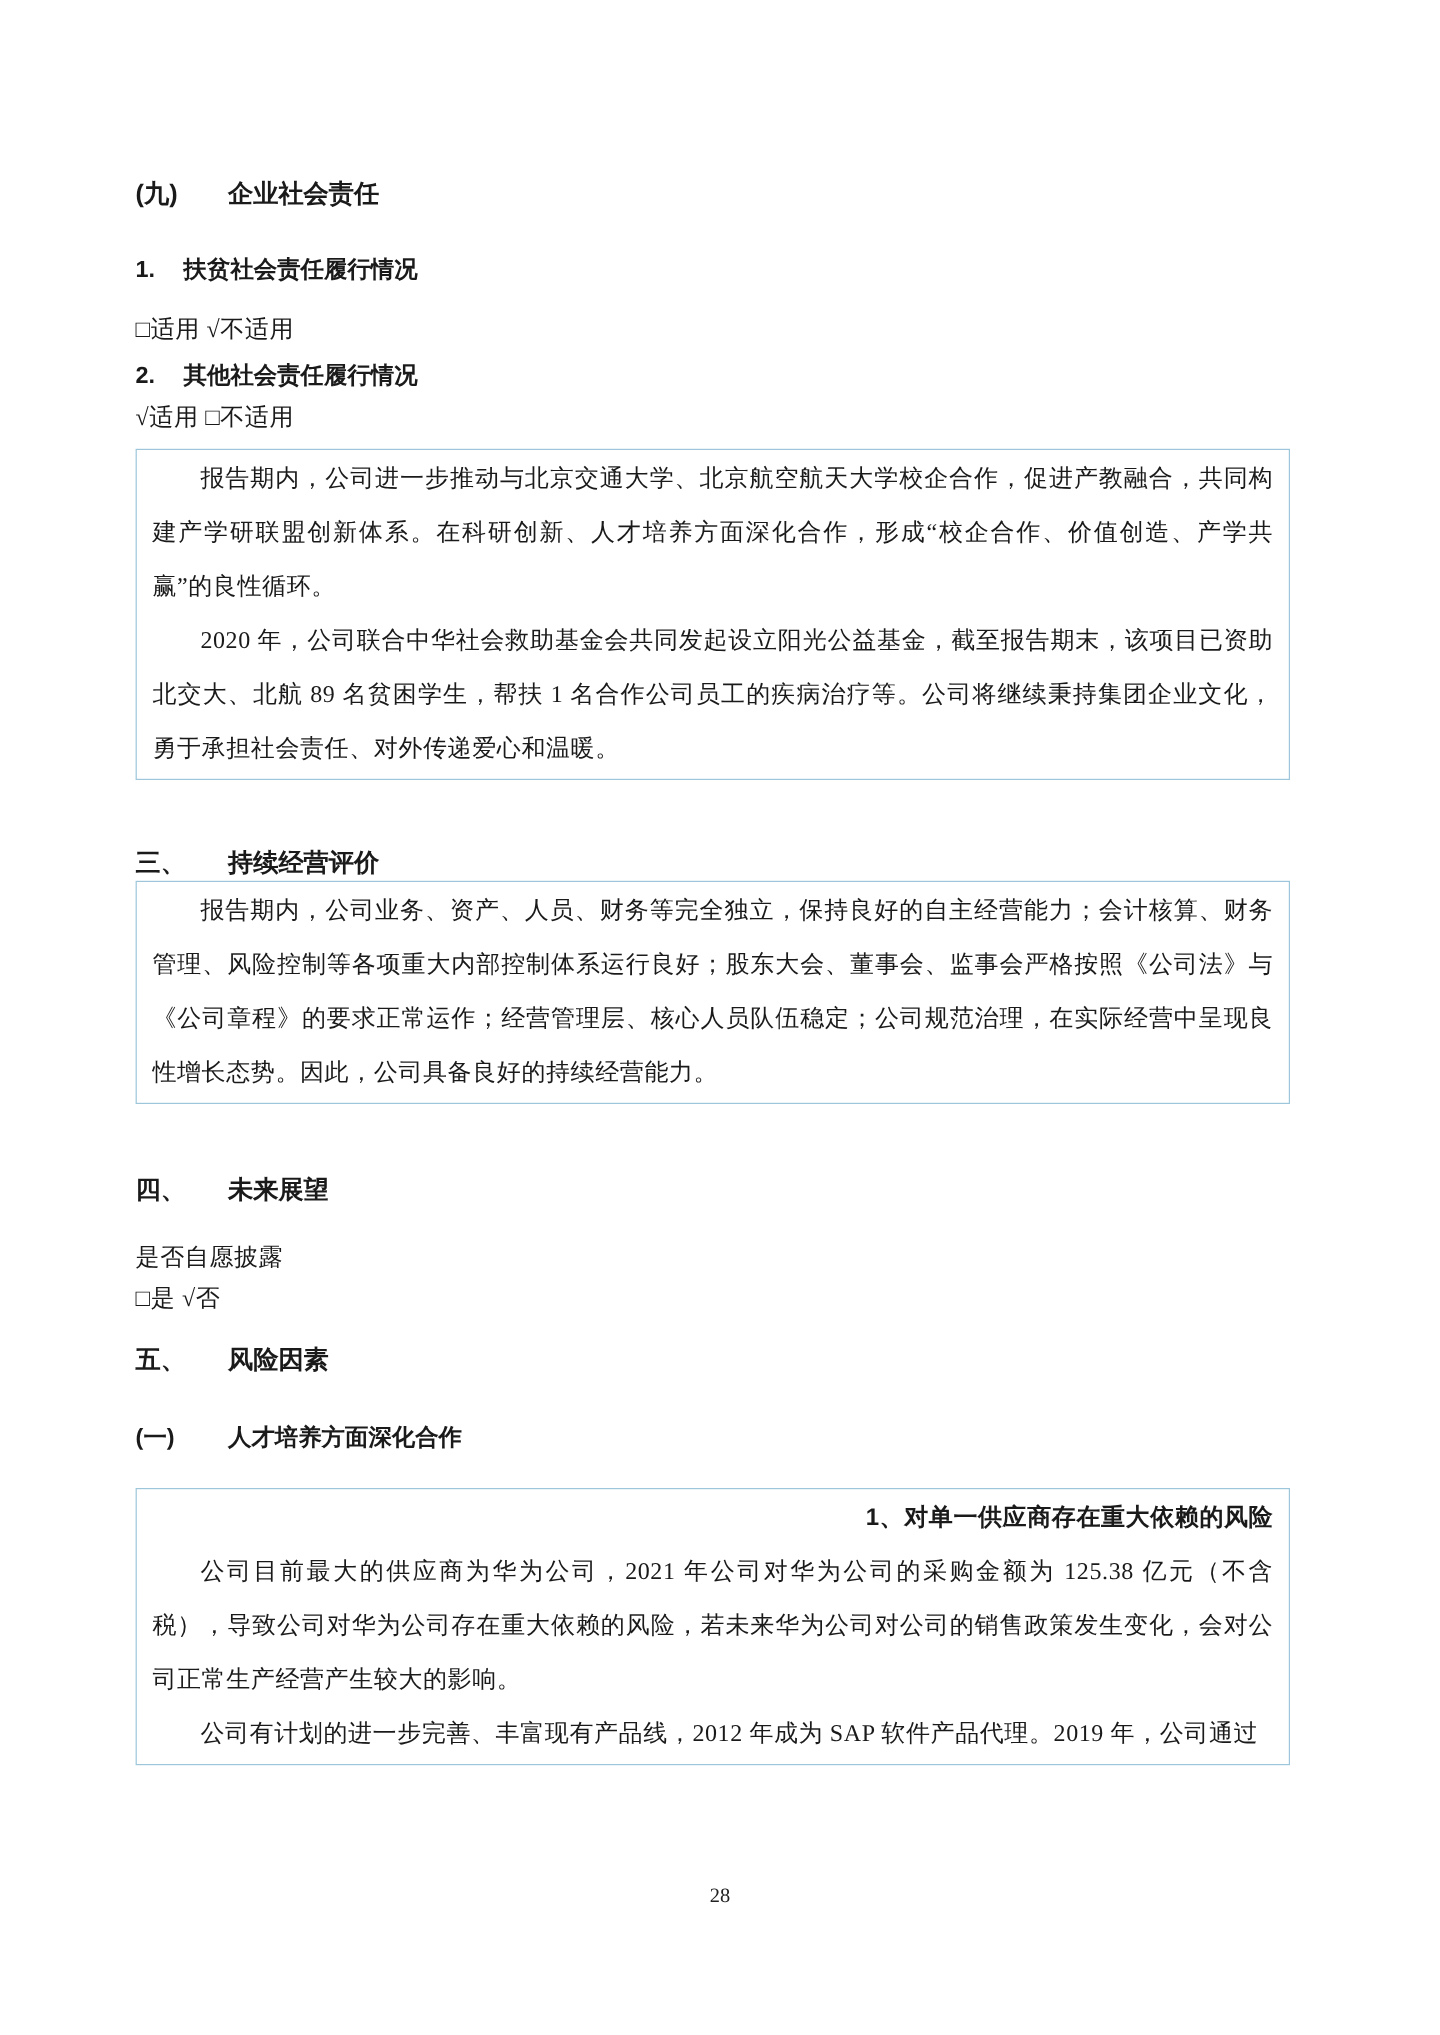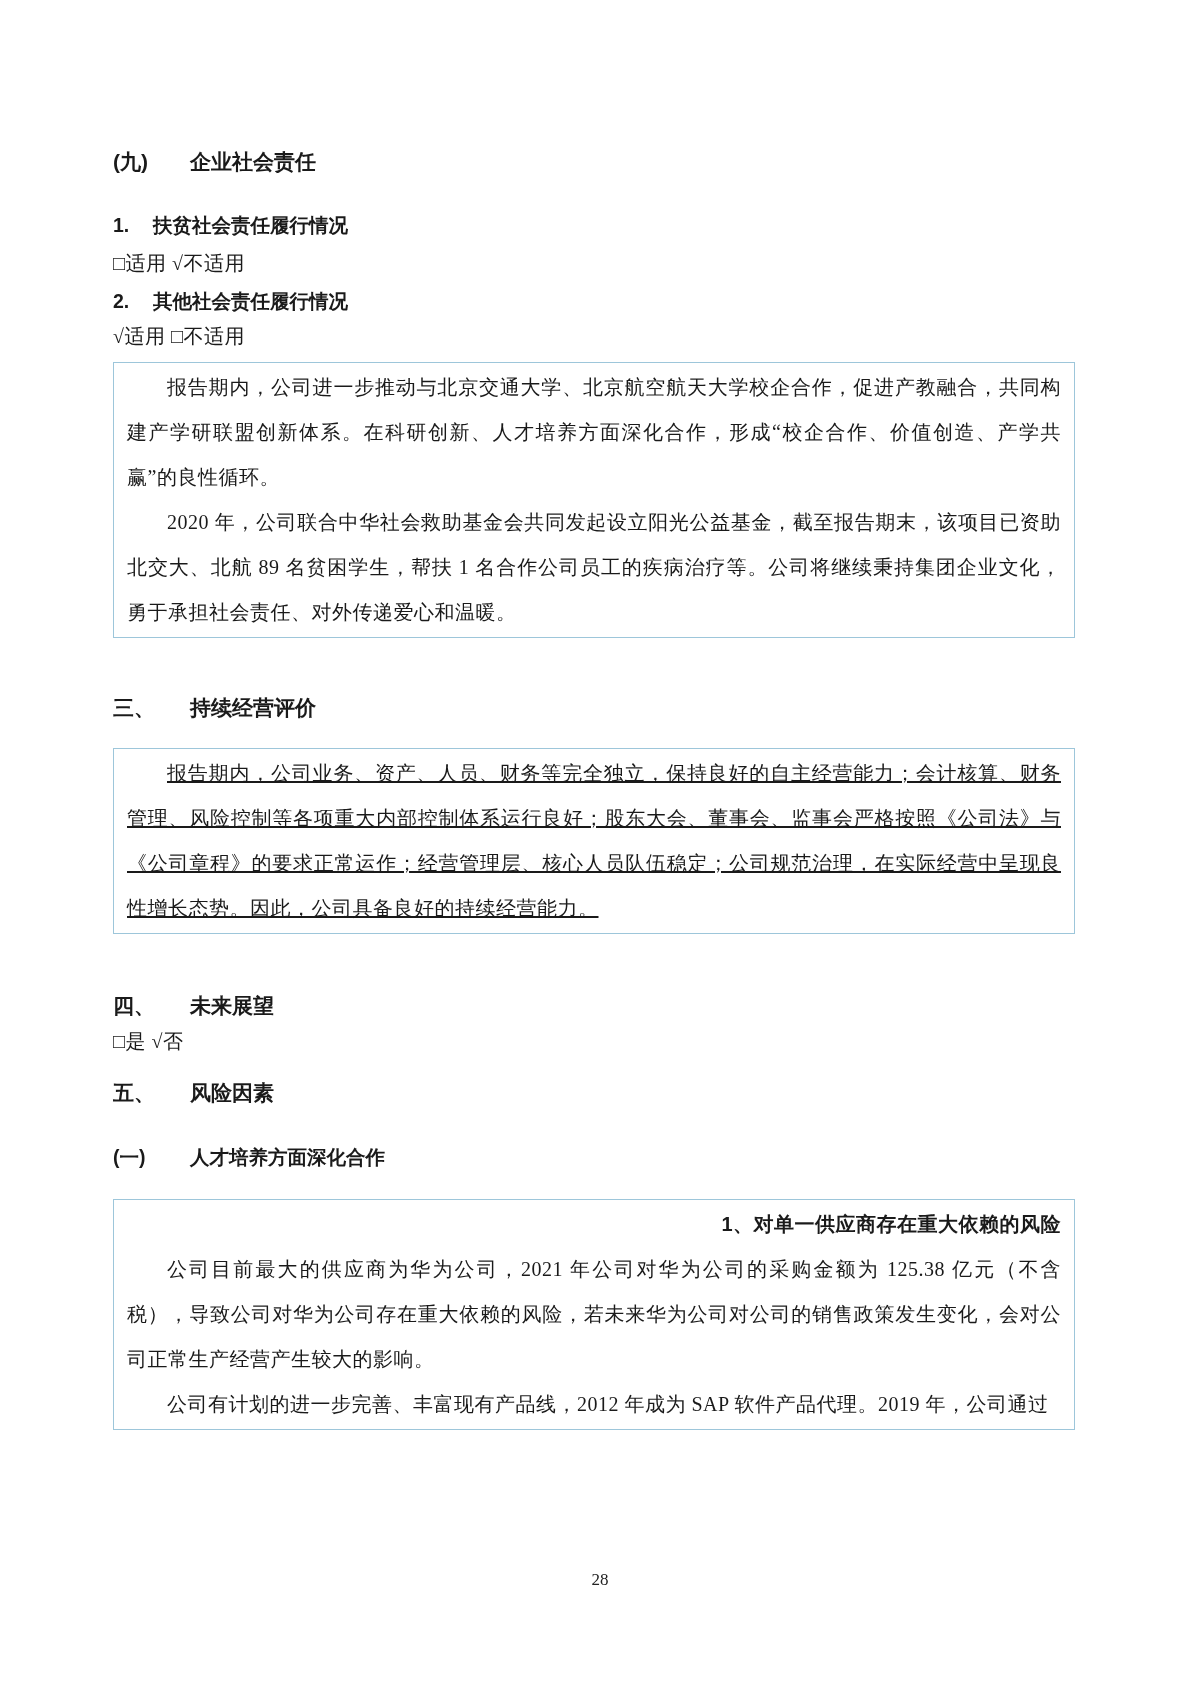--- a/index.html
+++ b/index.html
@@ -31,26 +31,26 @@
     letter-spacing:.5px;
     text-align:justify;
   }
   .box p{margin:0;text-indent:2em;}
   .box .box-title{
     font-family:"Liberation Sans","DejaVu Sans",sans-serif;
     font-weight:700;text-align:right;
   }
   
   .mt-item1{margin-top:36px;}
-  .mt-check1{margin-top:12px;}
+  .mt-check1{margin-top:24px;}
   .mt-item2{margin-top:12px;}
   .mt-check2{margin-top:9px;}
   .mt-box1{margin-top:13px;}
   .mt-h3{margin-top:56px;}
-  .mt-box2{margin-top:26px;text-decoration:underline;}
+  .mt-box2{}
   .mt-h4{margin-top:58px;}
   .mt-disc{margin-top:29px;}
   .mt-disc-choice{margin-top:8px;}
   .mt-h5{margin-top:25px;}
   .mt-sub{margin-top:37px;}
   .mt-box3{margin-top:29px;}
   .footer{
     position:absolute;left:0;right:0;bottom:106px;
     text-align:center;font-size:17px;color:#222;
   }
@@ -88,20 +88,21 @@
   </div>
 
   <div class="box mt-box2">
     <p>报告期内，公司业务、资产、人员、财务等完全独立，保持良好的自主经营能力；会计核算、财务管理、风险控制等各项重大内部控制体系运行良好；股东大会、董事会、监事会严格按照《公司法》与《公司章程》的要求正常运作；经营管理层、核心人员队伍稳定；公司规范治理，在实际经营中呈现良性增长态势。因此，公司具备良好的持续经营能力。</p>
   </div>
 
   <div class="h-row h1 mt-h4">
     <span class="h-num">四、</span>
     <span class="h-title">未来展望</span>
   </div>
+  <div class="line mt-disc">是否自愿披露</div>
   <div class="line mt-disc-choice">□是  √否</div>
 
   <div class="h-row h1 mt-h5">
     <span class="h-num">五、</span>
     <span class="h-title">风险因素</span>
   </div>
 
   <div class="h-row h2 wide mt-sub">
     <span class="h-num">(一)</span>
     <span class="h-title">人才培养方面深化合作</span>

